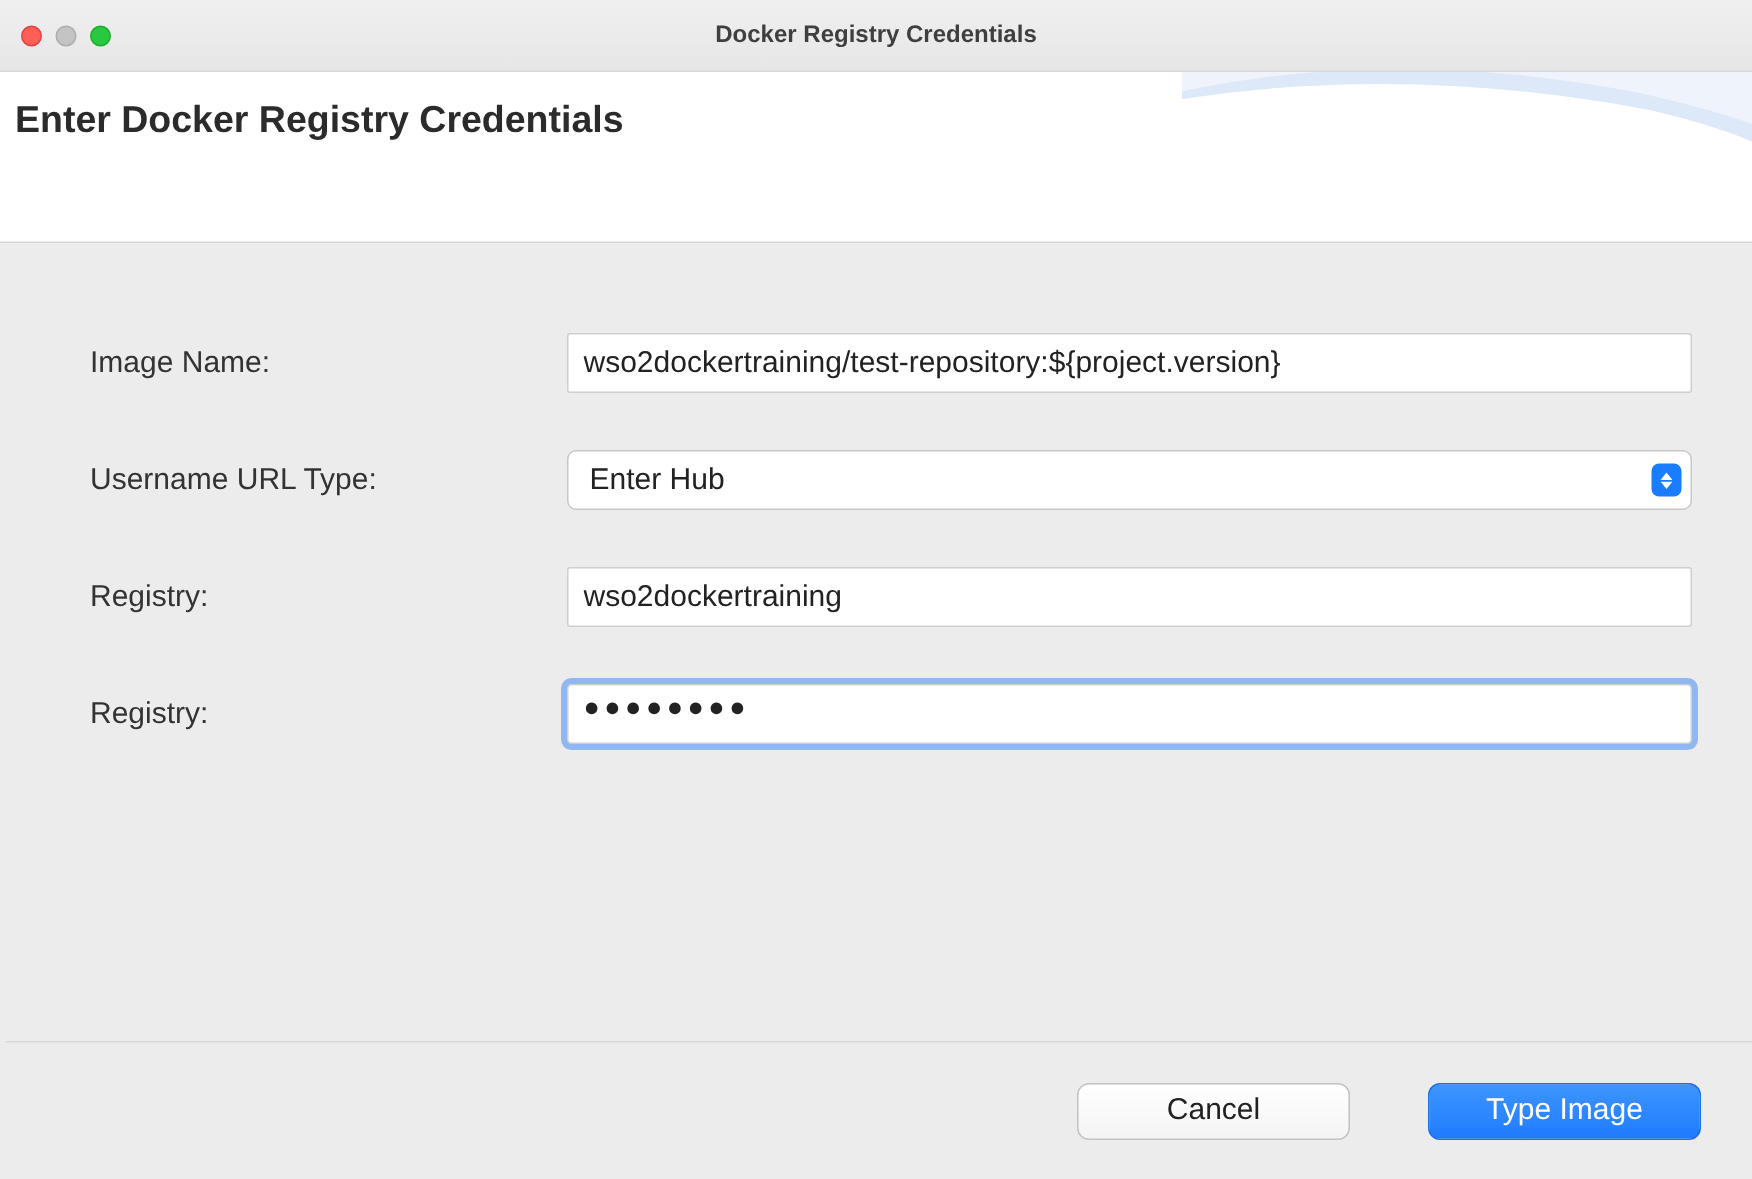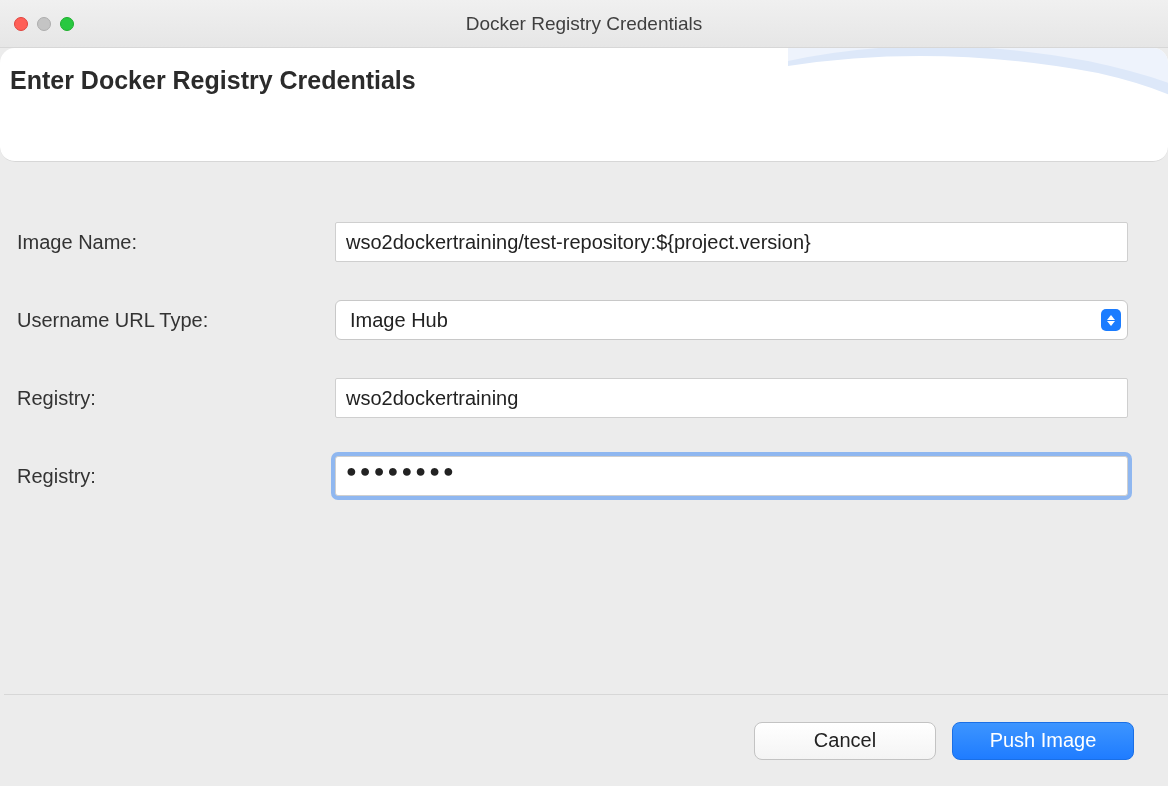--- a/index.html
+++ b/index.html
@@ -33,49 +33,48 @@
       height: 14px;
       border-radius: 50%;
     }
     .tl-close { background: #ff5f57; border: 0.5px solid #e0443e; }
     .tl-min   { background: #c4c4c4; border: 0.5px solid #adadad; }
     .tl-max   { background: #28c840; border: 0.5px solid #1daf2c; }
     .window-title {
       position: absolute;
       left: 0; right: 0;
       text-align: center;
-      font-size: 19px;
-      font-weight: 400;
+      font-size: 16px;
+      font-weight: 700;
       color: #3f3f3f;
       pointer-events: none;
     }
     .header-band {
       background: #fff;
       height: 114px;
       border-bottom: 1px solid #d7d7d7;
       padding: 18px 10px 0 10px;
       position: relative;
       overflow: hidden;
-      border-radius: 15px;
     }
     .header-band h1 {
       font-size: 25px;
       font-weight: 700;
       color: #2b2b2b;
     }
     .swoosh {
       position: absolute;
       right: -40px;
       top: -10px;
       width: 420px;
       height: 140px;
       pointer-events: none;
     }
     .form-area {
-      padding: 60px 40px 20px 17px;
+      padding: 60px 40px 20px 60px;
       background: #ececec;
     }
     .form-row {
       display: flex;
       align-items: center;
       margin-bottom: 38px;
     }
     .form-label {
       width: 318px;
       font-size: 20px;
@@ -130,21 +129,21 @@
       position: absolute;
       left: 4px; right: 0;
       bottom: 0;
       height: 92px;
       border-top: 1px solid #d7d7d7;
       background: #ececec;
       display: flex;
       align-items: center;
       justify-content: flex-end;
       padding: 0 34px;
-      gap: 16px;
+      gap: 52px;
     }
     .btn {
       height: 38px;
       min-width: 182px;
       border-radius: 8px;
       font-size: 20px;
       font-family: inherit;
       cursor: pointer;
       border: 1px solid #c3c3c3;
       background: linear-gradient(to bottom, #ffffff, #f4f4f4);
@@ -187,21 +186,21 @@
     <div class="form-label">Image Name:</div>
     <div class="form-control-wrap">
       <input type="text" class="text-input" value="wso2dockertraining/test-repository:${project.version}" style="">
     </div>
   </div>
 
   <div class="form-row">
     <div class="form-label">Username URL Type:</div>
     <div class="form-control-wrap">
       <div class="select-control">
-        <span>Image Hub</span>
+        <span>Enter Hub</span>
         <span class="select-stepper">
           <svg width="8" height="5" viewBox="0 0 8 5">
               <path d="M4 0 L8 5 L0 5 Z" fill="#fff"></path>
             </svg>
           <svg width="8" height="5" viewBox="0 0 8 5">
               <path d="M4 5 L8 0 L0 0 Z" fill="#fff"></path>
             </svg>
         </span>
       </div>
     </div>
@@ -218,14 +217,14 @@
     <div class="form-label">Registry:</div>
     <div class="form-control-wrap">
       <div class="text-input focused password-dots"><span>●●●●●●●●</span></div>
     </div>
   </div>
 
 </div>
 
 <div class="button-bar">
   <button class="btn">Cancel</button>
-  <button class="btn btn-primary">Push Image</button>
+  <button class="btn btn-primary">Type Image</button>
 </div>
 
 </body></html>

